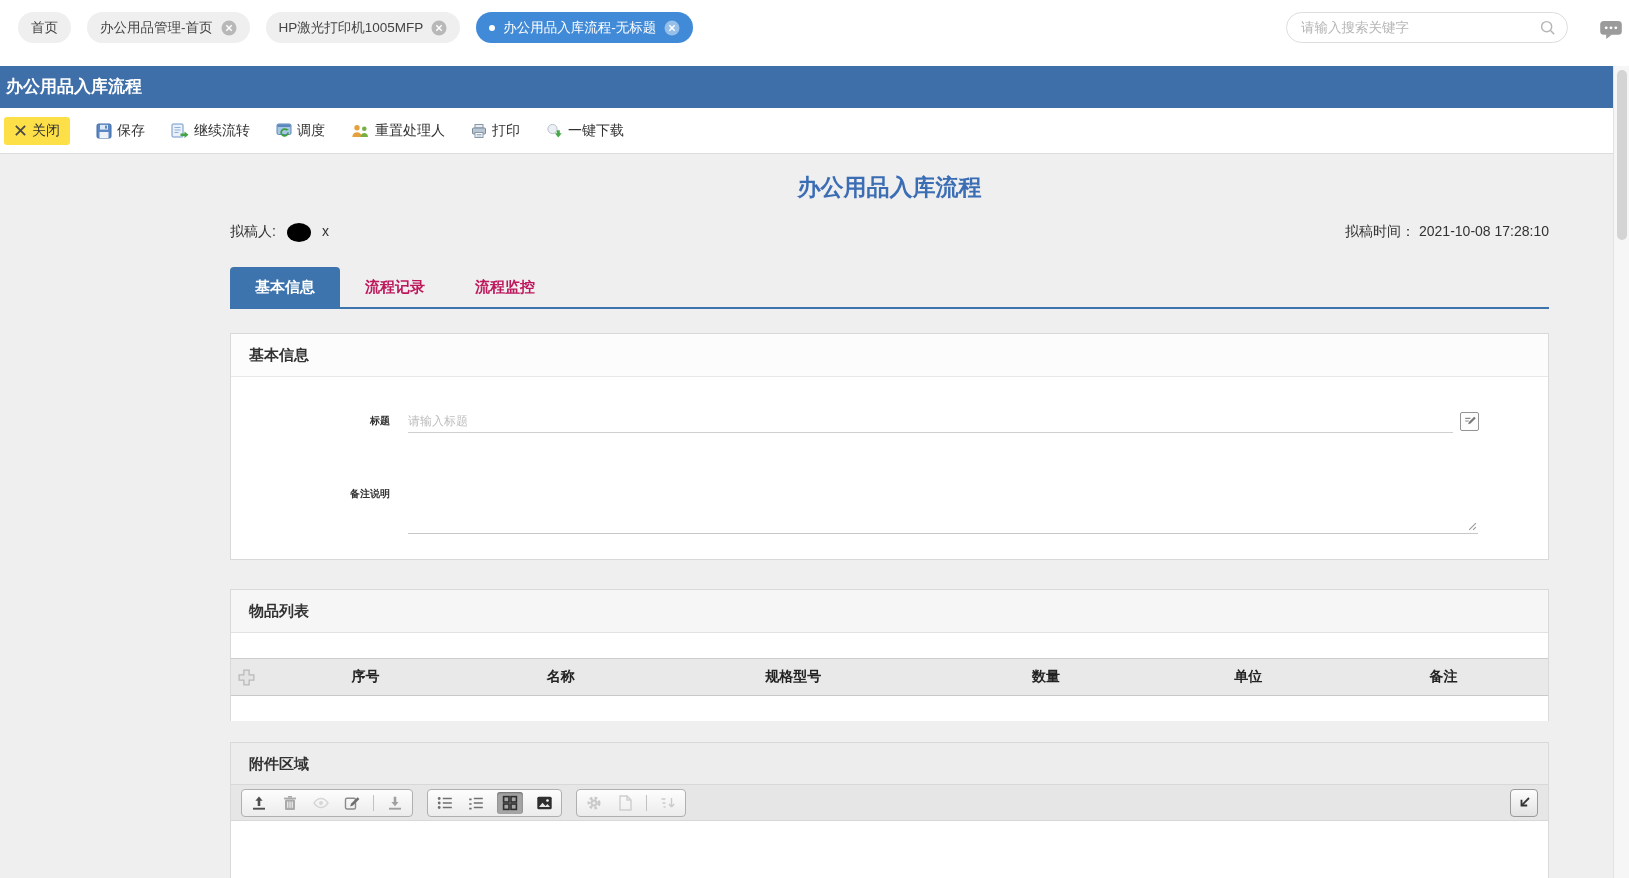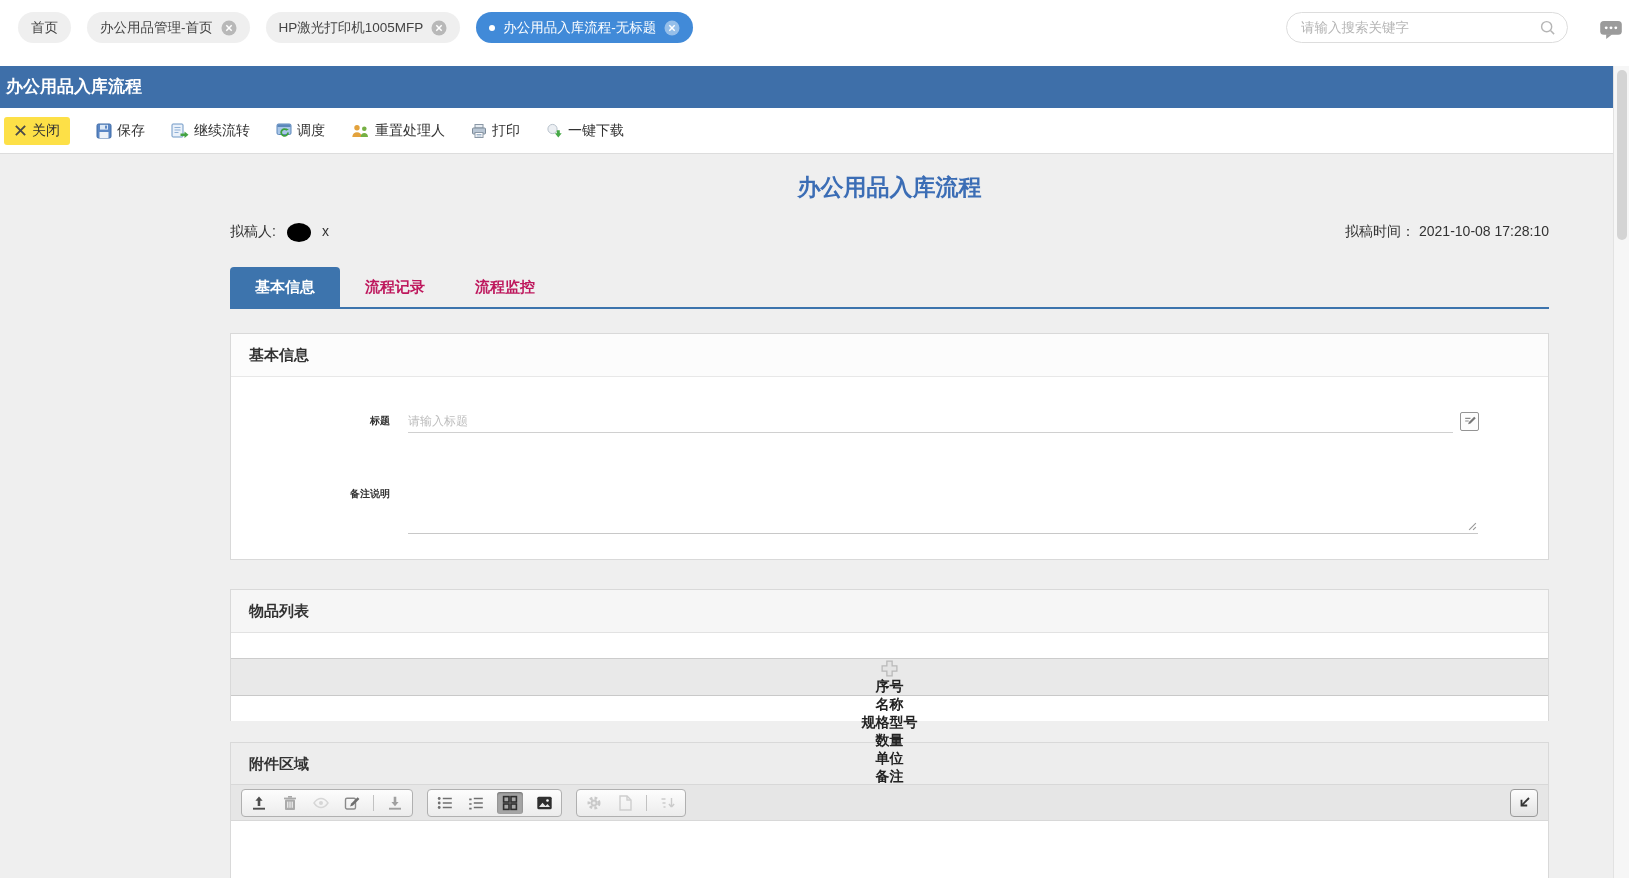--- a/index.html
+++ b/index.html
@@ -58,21 +58,21 @@
   .editbox { margin-left:7px; width:19px; height:19px; border:1px solid #949494; border-radius:2px;
              background:#fdfdfd; display:flex; align-items:center; justify-content:center; cursor:pointer; }
   .ta-wrap { margin-left:8px; width:1070px; height:80px; position:relative; }
   .ta-wrap textarea { width:100%; height:100%; border:none; border-bottom:1px solid #c8c8c8; resize:none;
                       background:transparent; outline:none; font-family:inherit; font-size:14px; }
   .ta-handle { position:absolute; right:1px; bottom:3px; cursor:nwse-resize; }
   
   .panel.items { margin-top:29px; height:132px; }
   .items .p-head { height:43px; background:#f6f6f6; border-bottom:1px solid #e2e2e2; }
   .spacer-row { height:26px; background:#fff; border-bottom:1px solid #ccc; }
-  .thead { height:37px; background:#e9e9e9; border-bottom:1px solid #c9c9c9; display:flex; align-items:center;flex-direction:column; }
+  .thead { height:37px; background:#e9e9e9; border-bottom:1px solid #c9c9c9; display:flex; align-items:center; }
   .addcol { width:30px; display:flex; justify-content:center; cursor:pointer; }
   .th { text-align:center; font-size:14px; font-weight:bold; color:#222; }
   .th.c1{flex:1.55} .th.c2{flex:1.35} .th.c3{flex:2.1} .th.c4{flex:1.65} .th.c5{flex:1.35} .th.c6{flex:1.55}
   .empty-row { height:25px; background:#fff; }
   
   .panel.attach { margin-top:21px; height:170px; }
   .attach .p-head { height:42px; line-height:41px; background:#ededed; border-bottom:1px solid #d8d8d8; }
   .attach-toolbar { height:36px; background:#e6e6e6; border-bottom:1px solid #d8d8d8; display:flex;
                     align-items:center; gap:14px; padding-left:10px; position:relative; }
   .tgroup { display:flex; align-items:center; height:28px; border:1px solid #b0b0b0; border-radius:4px;

